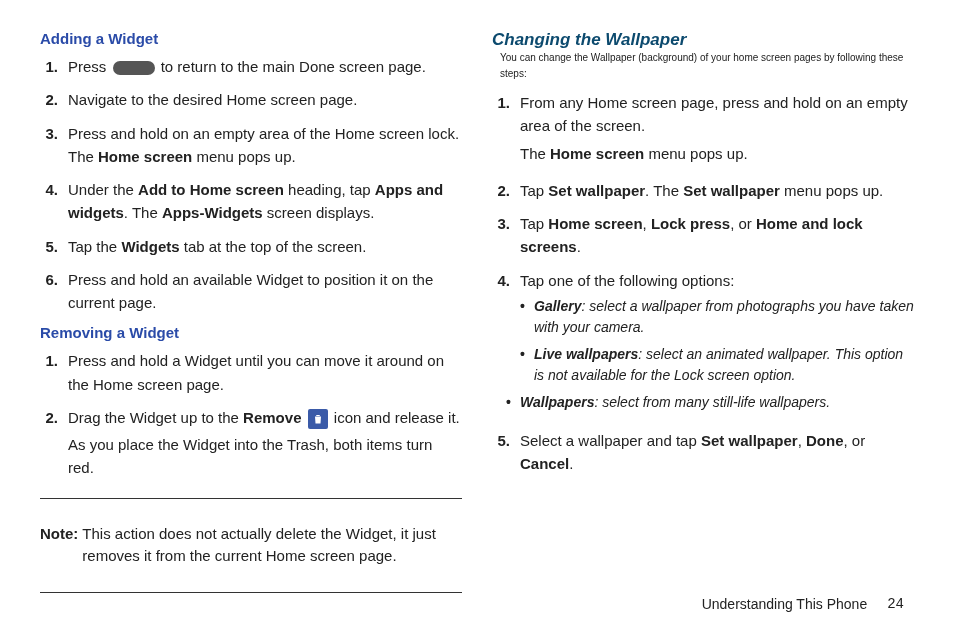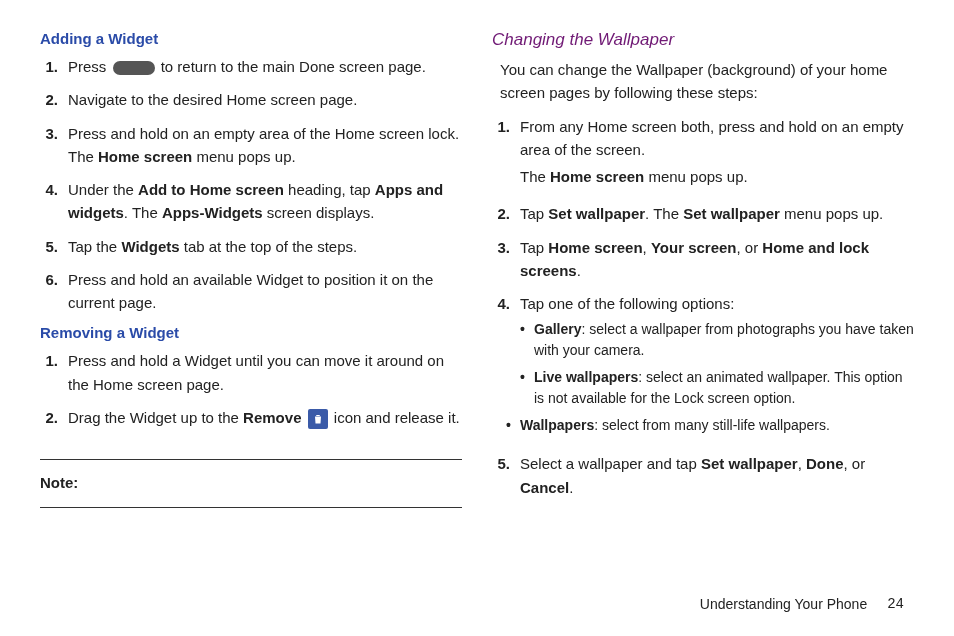--- a/index.html
+++ b/index.html
@@ -17,64 +17,63 @@
     gap: 30px;
   }
   .col { flex: 1; }
   .h4 {
     color: #2a4ba8;
     font-weight: bold;
     font-size: 15px;
     margin-bottom: 8px;
   }
   .h3 {
-    color: #701a75;
+    color: #0c4a6e;
     font-style: italic;
-    font-weight: normal;
+    font-weight: bold;
     font-size: 17px;
-    margin-bottom: 8px;
   }
   .ol { list-style: none; }
   .ol > li {
     display: flex;
     margin-bottom: 10px;
     line-height: 1.55;
     font-size: 15px;
   }
   .num {
     min-width: 28px;
     font-weight: bold;
     text-align: right;
     padding-right: 10px;
     color: #222;
   }
   .li-body { flex: 1; }
   .li-body > div { margin-bottom: 4px; }
   .h4-indent { margin-left: 0; }
   .intro {
-    font-size: 15px;
+    font-size: 10px;
     line-height: 1.55;
     margin-bottom: 10px;
     margin-left: 8px;
   }
   .bullets { list-style: none; margin-top: 4px; }
   .bullets > li {
     display: flex;
     font-size: 14px;
     line-height: 1.5;
     margin-bottom: 6px;
   }
   .bullet-mark { min-width: 14px; font-weight: bold; }
-  .bullet-body { flex: 1; }
+  .bullet-body { flex: 1; font-style: italic; }
   b { font-weight: bold; }
   .note-block {
     border-top: 1.5px solid #333;
     border-bottom: 1.5px solid #333;
-    padding: 12px 0;
-    margin-top: 26px;
+    padding: 24px 0;
+    margin-top: 14px;
     font-size: 15px;
   }
   .note-block .note-row { display: flex; line-height: 1.5; }
   .note-lbl { font-weight: bold; padding-right: 4px; }
   .note-txt { flex: 1; }
   .pill {
     display: inline-block;
     width: 42px;
     height: 14px;
     background: #555;
@@ -131,21 +130,21 @@
       </li>
       <li>
         <span class="num">4.</span>
         <span class="li-body">
           <span>Under the </span><b>Add to Home screen</b><span> heading, tap </span><b>Apps and widgets</b><span>. The </span><b>Apps-Widgets</b><span> screen displays.</span>
         </span>
       </li>
       <li>
         <span class="num">5.</span>
         <span class="li-body">
-          <span>Tap the </span><b>Widgets</b><span> tab at the top of the steps.</span>
+          <span>Tap the </span><b>Widgets</b><span> tab at the top of the screen.</span>
         </span>
       </li>
       <li>
         <span class="num">6.</span>
         <span class="li-body">Press and hold an available Widget to position it on the current page.</span>
       </li>
     </ol>
 
     <div class="h4 h4-indent">Removing a Widget</div>
     <ol class="ol">
@@ -158,54 +157,56 @@
         <span class="li-body">
           <div>
             <span>Drag the Widget up to the </span><b>Remove</b>
             <span class="trash-icon">
               <svg viewBox="0 0 24 24">
                   <path fill="#fff" d="M6 7h12l-1 14H7L6 7zm3-3h6l1 2H8l1-2z"></path>
                 </svg>
             </span>
             <span> icon and release it.</span>
           </div>
+          <div>As you place the Widget into the Trash, both items turn red.</div>
         </span>
       </li>
     </ol>
 
     <div class="note-block">
       <div class="note-row">
         <span class="note-lbl">Note:</span>
+        <span class="note-txt">This action does not actually delete the Widget, it just removes it from the current Home screen page.</span>
       </div>
     </div>
   </div>
 
   <div class="col">
     <div class="h3">Changing the Wallpaper</div>
     <div class="intro">You can change the Wallpaper (background) of your home screen pages by following these steps:</div>
     <ol class="ol">
       <li>
         <span class="num">1.</span>
         <span class="li-body">
-          <div>From any Home screen both, press and hold on an empty area of the screen.</div>
+          <div>From any Home screen page, press and hold on an empty area of the screen.</div>
           <div>
             <span>The </span><b>Home screen</b><span> menu pops up.</span>
           </div>
         </span>
       </li>
       <li>
         <span class="num">2.</span>
         <span class="li-body">
           <span>Tap </span><b>Set wallpaper</b><span>. The </span><b>Set wallpaper</b><span> menu pops up.</span>
         </span>
       </li>
       <li>
         <span class="num">3.</span>
         <span class="li-body">
-          <span>Tap </span><b>Home screen</b><span>, </span><b>Your screen</b><span>, or </span><b>Home and lock screens</b><span>.</span>
+          <span>Tap </span><b>Home screen</b><span>, </span><b>Lock press</b><span>, or </span><b>Home and lock screens</b><span>.</span>
         </span>
       </li>
       <li>
         <span class="num">4.</span>
         <span class="li-body">
           <div>Tap one of the following options:</div>
           <ul class="bullets">
             <li>
               <span class="bullet-mark">•</span>
               <span class="bullet-body"><b>Gallery</b><span>: select a wallpaper from photographs you have taken with your camera.</span></span>
@@ -225,15 +226,15 @@
         <span class="num">5.</span>
         <span class="li-body">
           <span>Select a wallpaper and tap </span><b>Set wallpaper</b><span>, </span><b>Done</b><span>, or </span><b>Cancel</b><span>.</span>
         </span>
       </li>
     </ol>
   </div>
 </div>
 
 <div class="footer">
-  <span>Understanding Your Phone</span>
+  <span>Understanding This Phone</span>
   <span class="page-num">24</span>
 </div>
 
 </body></html>

